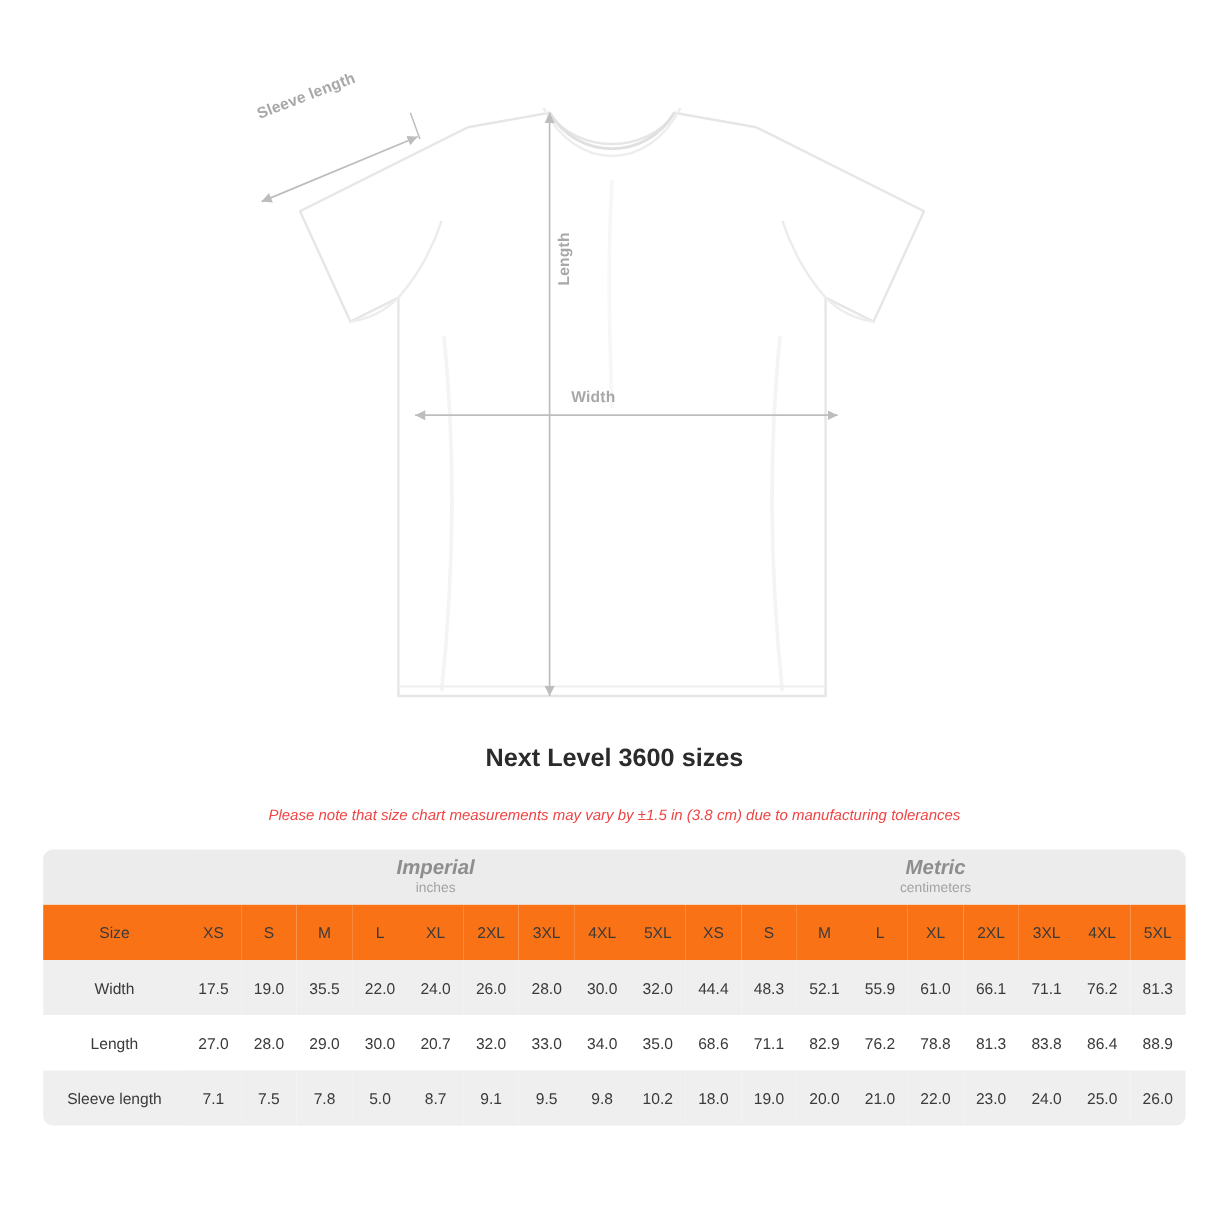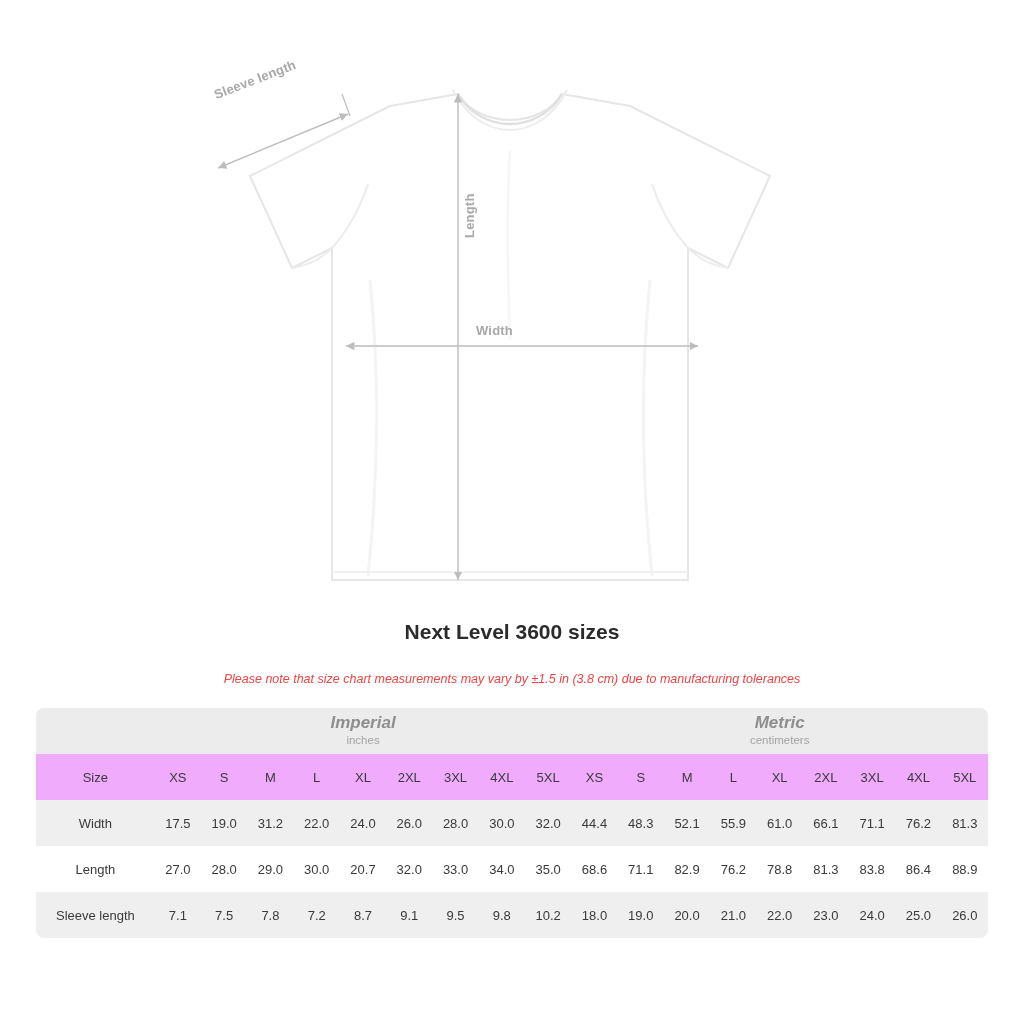--- a/index.html
+++ b/index.html
@@ -127,21 +127,21 @@
   }
   .sys-row td:first-child {
     border-top-left-radius: 8px;
   }
   .sys-row td:last-child {
     border-top-right-radius: 8px;
   }
 
   
   .size-row td {
-    background: #f0abfc;
+    background: #f97316;
     font-weight: bold;
     font-size: 13px;
     color: #3a3a3a;
   }
 
   
   .row-shaded td {
     background: #efefef;
   }
   .row-plain td {
@@ -283,21 +283,21 @@
         <td>2XL</td>
         <td>3XL</td>
         <td>4XL</td>
         <td>5XL</td>
       </tr>
 
       <tr class="row-shaded">
         <td class="rowlabel">Width</td>
         <td>17.5</td>
         <td>19.0</td>
-        <td>31.2</td>
+        <td>35.5</td>
         <td>22.0</td>
         <td>24.0</td>
         <td>26.0</td>
         <td>28.0</td>
         <td>30.0</td>
         <td>32.0</td>
         <td>44.4</td>
         <td>48.3</td>
         <td>52.1</td>
         <td>55.9</td>
@@ -328,21 +328,21 @@
         <td>83.8</td>
         <td>86.4</td>
         <td>88.9</td>
       </tr>
 
       <tr class="row-shaded last-row">
         <td class="rowlabel">Sleeve length</td>
         <td>7.1</td>
         <td>7.5</td>
         <td>7.8</td>
-        <td>7.2</td>
+        <td>5.0</td>
         <td>8.7</td>
         <td>9.1</td>
         <td>9.5</td>
         <td>9.8</td>
         <td>10.2</td>
         <td>18.0</td>
         <td>19.0</td>
         <td>20.0</td>
         <td>21.0</td>
         <td>22.0</td>

